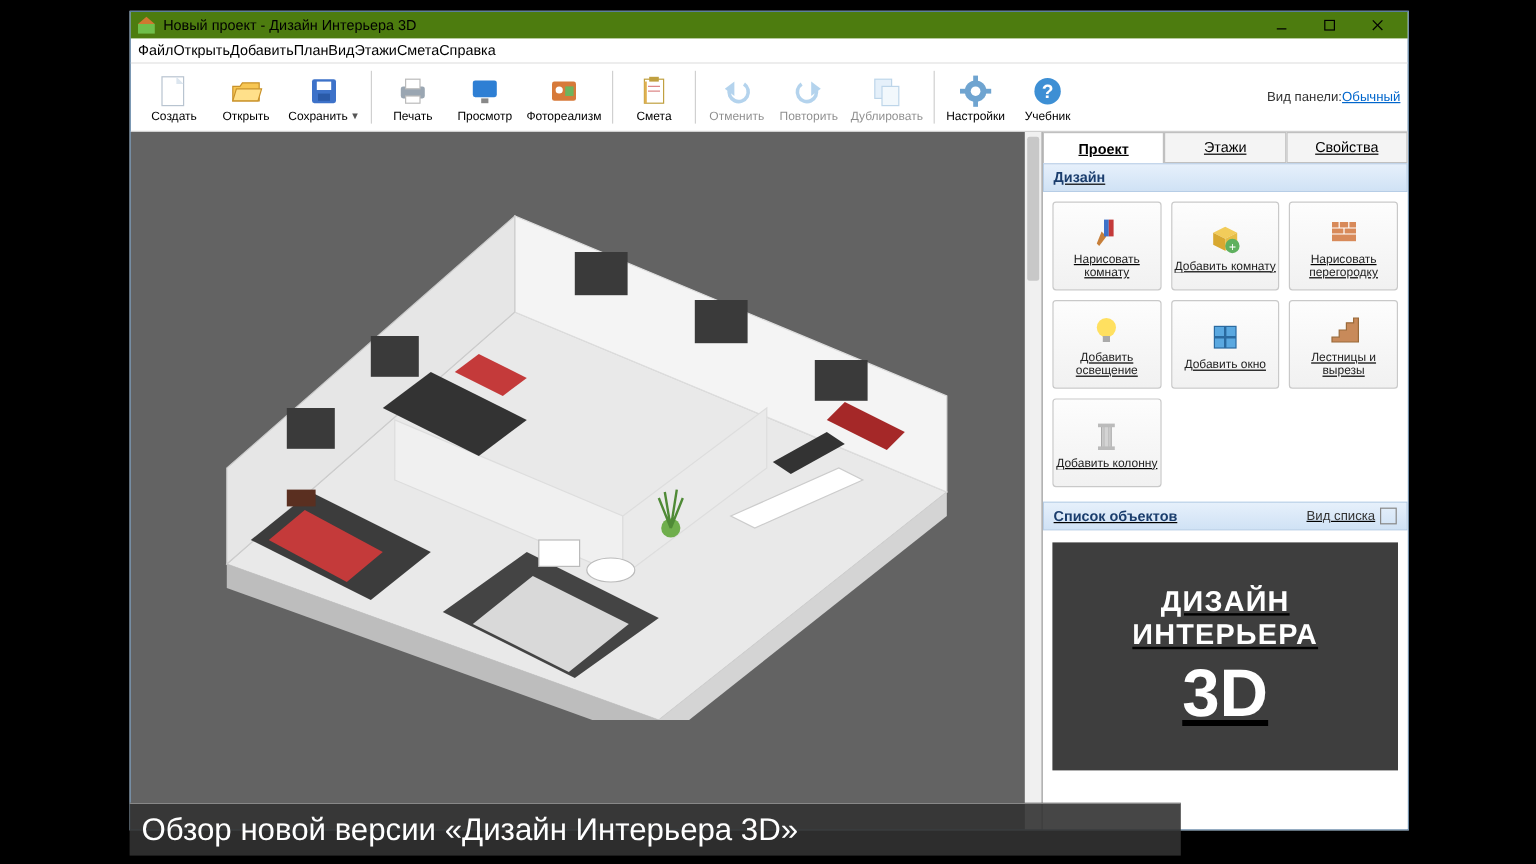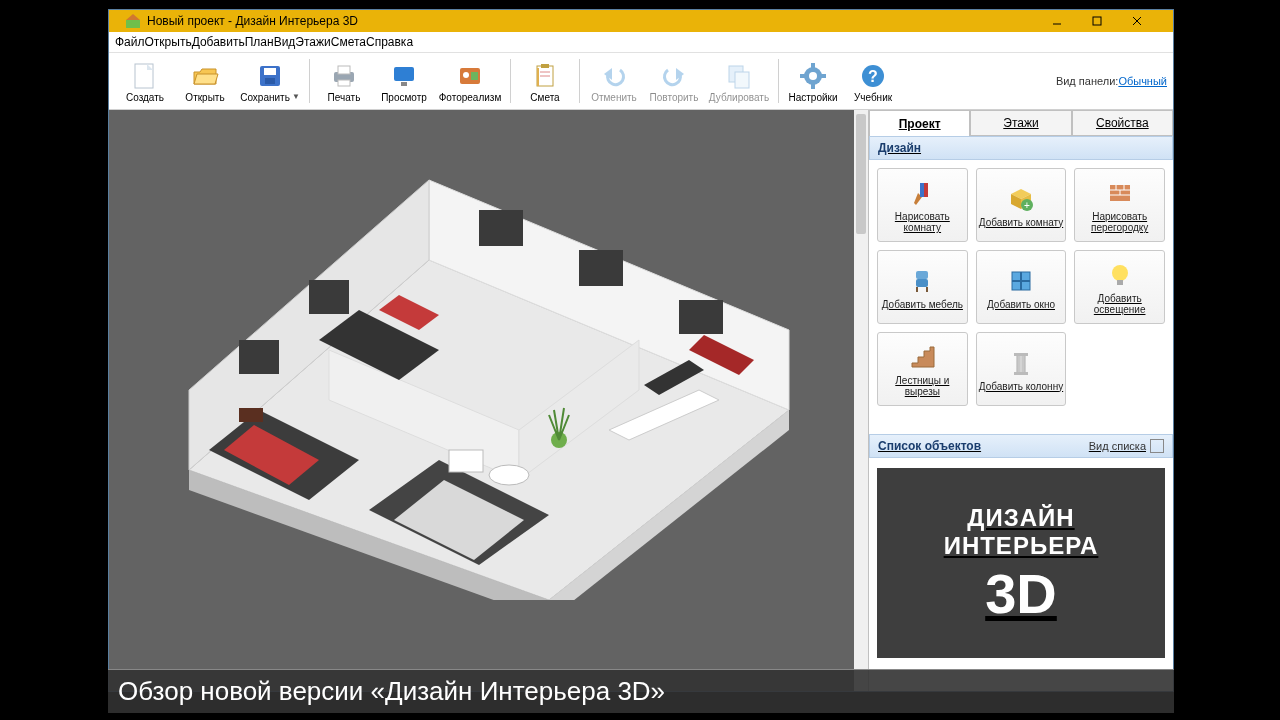--- a/index.html
+++ b/index.html
@@ -16,24 +16,24 @@
   position: absolute;
   left: 108px;
   top: 9px;
   width: 1066px;
   height: 683px;
   background: #fff;
   border: 1px solid #5a7fa0;
 }
 .titlebar {
   height: 22px;
-  background: #eab308;
+  background: #4d7c0f;
   display: flex;
   align-items: center;
-  padding: 0 16px;
+  padding: 0 5px;
 }
 .app-icon {
   width: 16px; height: 16px;
   margin-right: 6px;
   display: inline-block;
 }
 .title { font-size: 12px; color: #000; flex: 1; }
 .win-btns { display: flex; gap: 0; }
 .win-btn {
   width: 40px; height: 22px;
@@ -134,36 +134,36 @@
   border:1px solid #c9c9c9;
   border-radius:3px;
   background:linear-gradient(#fdfdfd,#f1f1f1);
   height:74px;
   display:flex; flex-direction:column; align-items:center; justify-content:center;
   gap:2px;
   font-size:10px; color:#222; text-align:center;
   padding:4px 2px;
 }
 .design-btn .ic { width:32px; height:32px; display:flex; align-items:center; justify-content:center;}
-.obj-section { margin-top:20px;}
+.obj-section { margin-top:4px;}
 .promo {
   margin:10px 8px 0 8px;
   height:190px;
   background:#3e3e3e;
   color:#fff;
   display:flex; flex-direction:column; align-items:center; justify-content:center;
   font-weight:700;
 }
 .promo .l1 { font-size:24px; letter-spacing:1px;}
 .promo .l2 { font-size:24px; letter-spacing:1px;}
 .promo .l3 { font-size:56px; line-height:1; margin-top:6px;}
 .caption {
   position:absolute;
   left:108px; bottom:7px;
-  width:1066px;
+  width:876px;
   background:rgba(50,50,50,0.9);
   border-top:1px solid #888;
   padding:6px 10px;
   font-size:26px;
   color:#fff;
   height:44px;
   display:flex; align-items:center;
 }
 .view-thumb{ width:14px;height:14px;border:1px solid #888;margin-left:4px;}
 </style>
@@ -434,46 +434,35 @@
                 <line x1="10" y1="6" x2="10" y2="11" stroke="#fff"></line>
                 <line x1="18" y1="6" x2="18" y2="11" stroke="#fff"></line>
                 <line x1="14" y1="11" x2="14" y2="16" stroke="#fff"></line>
               </svg>
             </div>
           <span>Нарисовать перегородку</span>
         </div>
         <div class="design-btn">
           <div class="ic">
               <svg width="28" height="28">
-                <rect x="8" y="12" width="12" height="8" fill="#4a8fc7" rx="2"></rect>
-                <rect x="8" y="4" width="12" height="8" fill="#6aa8d8" rx="2"></rect>
-                <line x1="9" y1="20" x2="9" y2="25" stroke="#7a5a3a" stroke-width="2"></line>
-                <line x1="19" y1="20" x2="19" y2="25" stroke="#7a5a3a" stroke-width="2"></line>
-              </svg>
-            </div>
-          <span>Добавить мебель</span>
+                <circle cx="14" cy="12" r="8" fill="#ffe060"></circle>
+                <rect x="11" y="19" width="6" height="5" fill="#aaa"></rect>
+              </svg>
+            </div>
+          <span>Добавить освещение</span>
         </div>
         <div class="design-btn">
           <div class="ic">
               <svg width="28" height="28">
                 <rect x="5" y="5" width="18" height="18" fill="#5aa8e0" stroke="#2a6aa0"></rect>
                 <line x1="14" y1="5" x2="14" y2="23" stroke="#2a6aa0" stroke-width="2"></line>
                 <line x1="5" y1="14" x2="23" y2="14" stroke="#2a6aa0" stroke-width="2"></line>
               </svg>
             </div>
           <span>Добавить окно</span>
-        </div>
-        <div class="design-btn">
-          <div class="ic">
-              <svg width="28" height="28">
-                <circle cx="14" cy="12" r="8" fill="#ffe060"></circle>
-                <rect x="11" y="19" width="6" height="5" fill="#aaa"></rect>
-              </svg>
-            </div>
-          <span>Добавить освещение</span>
         </div>
         <div class="design-btn">
           <div class="ic">
               <svg width="28" height="28">
                 <path d="M4 24 L4 20 L10 20 L10 14 L16 14 L16 8 L22 8 L22 4 L26 4 L26 24 Z" fill="#c88a5a" stroke="#9a6a3a"></path>
               </svg>
             </div>
           <span>Лестницы и вырезы</span>
         </div>
         <div class="design-btn">

